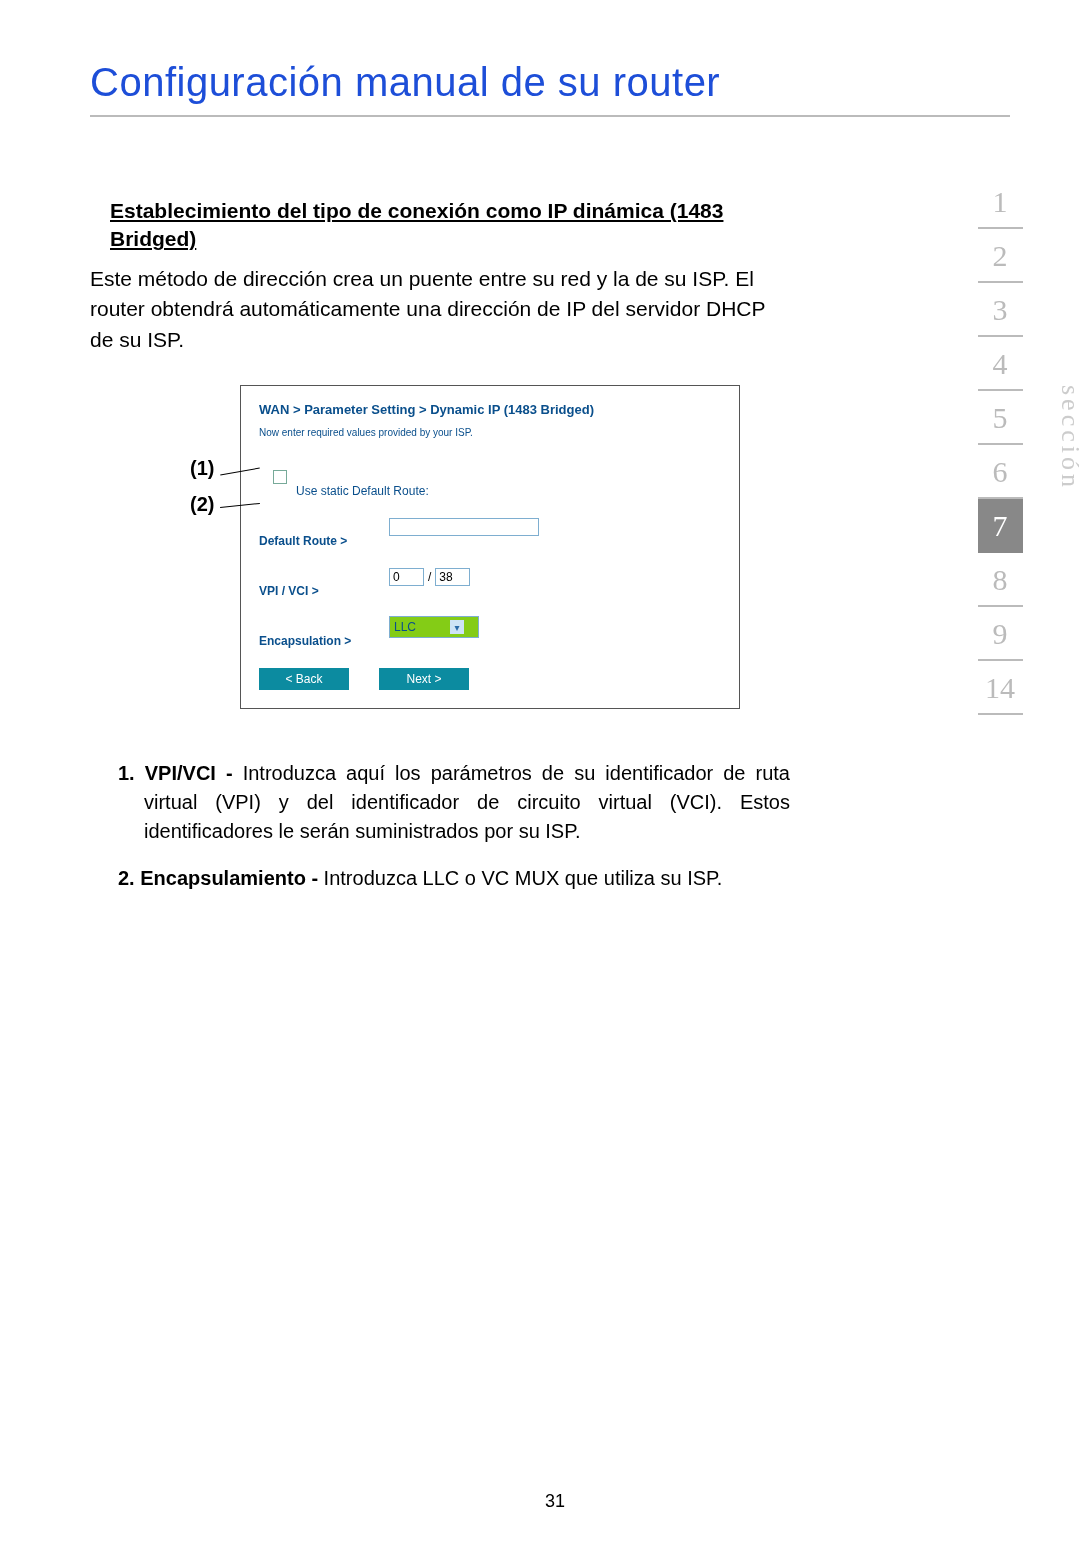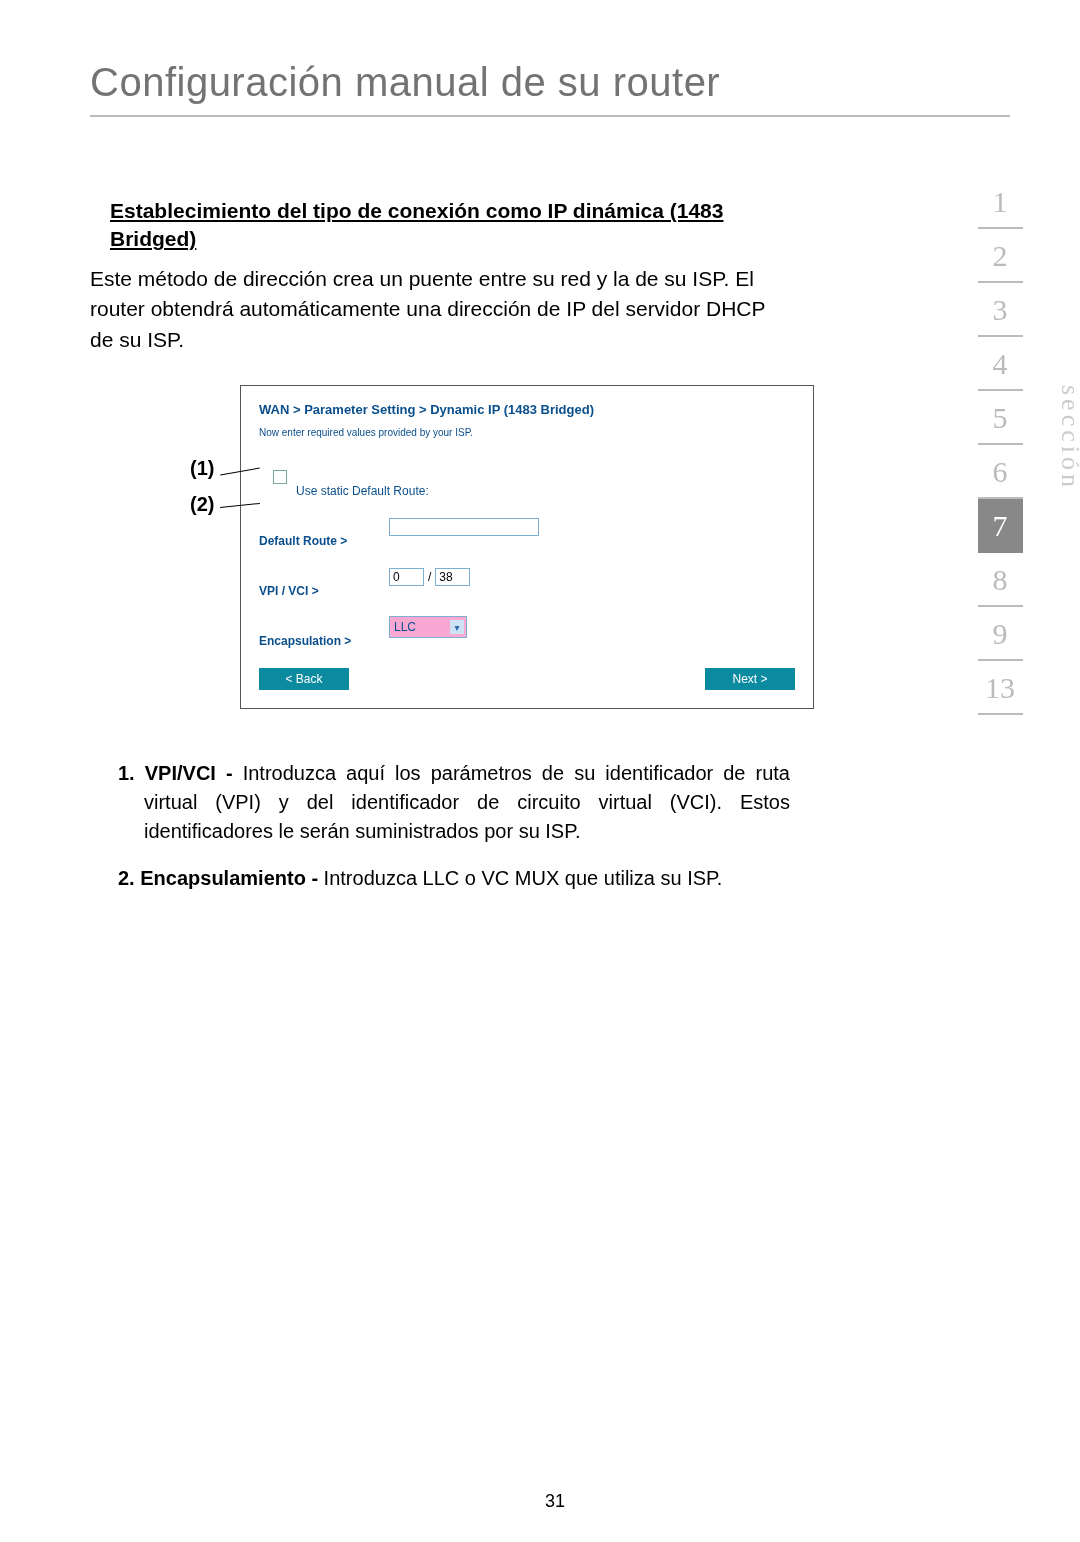--- a/index.html
+++ b/index.html
@@ -11,21 +11,21 @@
   }
   .page {
     width: 1080px;
     height: 1542px;
     position: relative;
     box-sizing: border-box;
     padding: 60px 70px 40px 90px;
   }
   .title {
     font-size: 40px;
-    color: #737373;
+    color: #1d4ed8;
     letter-spacing: 0.5px;
     border-bottom: 2px solid #bbb;
     padding-bottom: 10px;
     margin-bottom: 80px;
     font-weight: 400;
   }
   .content {
     width: 700px;
   }
   .section-heading {
@@ -84,21 +84,21 @@
   .callout {
     position: absolute;
     font-weight: bold;
     font-size: 20px;
   }
   .callout-line {
     position: absolute;
     border-top: 1px solid #000;
   }
   .router-box {
-    width: 574px;
+    width: 500px;
     border: 1px solid #555;
     padding: 16px 18px 18px 18px;
     background: #fff;
     box-sizing: border-box;
   }
   .breadcrumb {
     color: #0a4f8c;
     font-weight: bold;
     font-size: 13px;
     margin-bottom: 10px;
@@ -153,39 +153,39 @@
   }
   .sep {
     margin: 0 4px;
     color: #000;
   }
   .select {
     width: 70px;
     height: 20px;
     border: 1px solid #7eaed0;
     font-size: 12px;
-    background: #f9a8d4;
+    background: #84cc16;
     display: flex;
     align-items: center;
     justify-content: space-between;
-    padding: 0 2px 0 4px;
+    padding: 0 14px 0 4px;
   }
   .select .arrow {
     width: 14px;
     height: 14px;
     background: #cde3f5;
     display: flex;
     align-items: center;
     justify-content: center;
     font-size: 10px;
     color: #2a6aa8;
   }
   .btn-row {
     display: flex;
-    justify-content: space-between;
+    justify-content: flex-start;
     gap: 30px;
     margin-top: 20px;
   }
   .btn {
     background: #0c8ba0;
     color: #fff;
     font-size: 12px;
     width: 90px;
     height: 22px;
     line-height: 22px;
@@ -283,18 +283,18 @@
   <div class="section-nav" id="nav-container">
       <div class="nav-item">1</div>
       <div class="nav-item">2</div>
       <div class="nav-item">3</div>
       <div class="nav-item">4</div>
       <div class="nav-item">5</div>
       <div class="nav-item">6</div>
       <div class="nav-item active">7</div>
       <div class="nav-item">8</div>
       <div class="nav-item">9</div>
-      <div class="nav-item">13</div>
+      <div class="nav-item">14</div>
     </div>
   <div class="section-label">sección</div>
 
   <div class="page-number">31</div>
 </div>
 
 </body></html>

